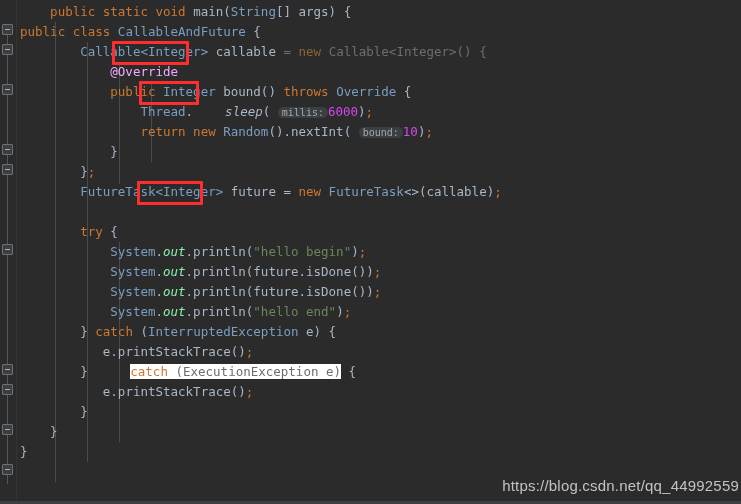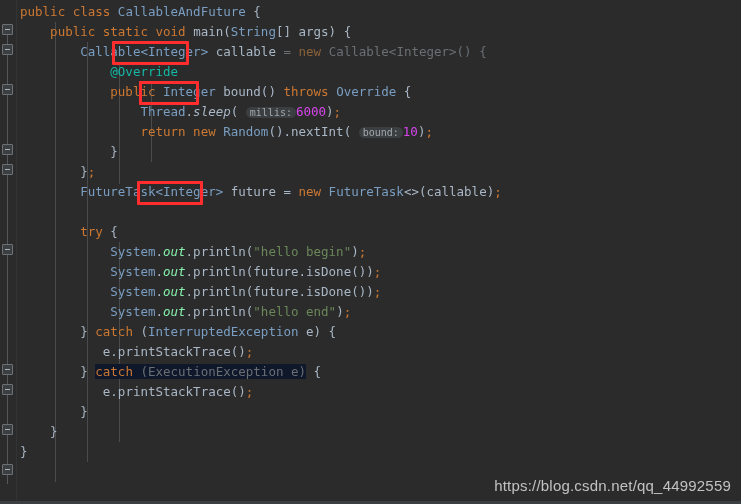--- a/index.html
+++ b/index.html
@@ -78,53 +78,53 @@
     position: relative;
     height: 20px;
     white-space: pre;
     padding-left: 3px;
   }
 
   
   .kw       { color: #cc7832; }          
   .typ      { color: #7a9ec2; }          
   .id       { color: #a9b7c6; }          
-  .ann      { color: #14b8a6; }          
+  .ann      { color: #f0abfc; }          
   .num      { color: #d946ef; }          
   .str      { color: #6a8759; }          
   .fld      { color: #86efac; font-style: italic; }  
-  .mth-s    { color: #a9b7c6; font-style: italic; }  
+  .mth-s    { color: #a9b7c6; font-style: italic; margin-left: 32px; }  
   .semi     { color: #cc7832; }
   .dim      { color: #6a6f74; }          
   .dimkw    { color: #8c6239; }
 
   
   .hint {
     background: #3b3f41;
     color: #a1a8ae;
     border-radius: 7px;
     padding: 0 4px;
     font-size: 10px;
   }
   .hl-olive  { background: #6b6129; }
-  .hl-olive2 { background: #0f172a; }
+  .hl-olive2 { background: #ffffff; margin-left: 35px; }
 
   
   .redbox {
     position: absolute;
     border: 3px solid #ff2d2d;
     box-sizing: border-box;
     pointer-events: none;
     border-radius: 1px;
   }
 
   
   .watermark {
     position: absolute;
-    right: 10px;
+    right: 2px;
     bottom: 8px;
     color: #cfcfcf;
     font-family: "Liberation Sans", "DejaVu Sans", sans-serif;
     font-size: 15px;
     letter-spacing: 0.2px;
     opacity: .92;
   }
   .bottom-edge {
     position: absolute;
     left: 0; right: 0; bottom: 0;
@@ -168,23 +168,23 @@
   <div class="code">
 
     <div class="indent-guides">
       <div class="iguide" style="left:38px;  top:22px;  height:460px;"></div>
       <div class="iguide" style="left:70px;  top:42px;  height:420px;"></div>
       <div class="iguide" style="left:102px; top:62px;  height:122px;"></div>
       <div class="iguide" style="left:102px; top:242px; height:200px;"></div>
       <div class="iguide" style="left:134px; top:82px;  height:80px;"></div>
     </div>
 
+    <div class="line"><span class="id">    </span><span class="kw">public</span><span class="id"> </span><span class="kw">static</span><span class="id"> </span><span class="kw">void</span><span class="id"> </span><span class="id">main</span><span class="id">(</span><span class="typ">String</span><span class="id">[] </span><span class="id">args</span><span class="id">) {</span></div>
+
     <div class="line"><span class="kw">public</span><span class="id"> </span><span class="kw">class</span><span class="id"> </span><span class="typ">CallableAndFuture</span><span class="id"> {</span></div>
-
-    <div class="line"><span class="id">    </span><span class="kw">public</span><span class="id"> </span><span class="kw">static</span><span class="id"> </span><span class="kw">void</span><span class="id"> </span><span class="id">main</span><span class="id">(</span><span class="typ">String</span><span class="id">[] </span><span class="id">args</span><span class="id">) {</span></div>
 
     <div class="line"><span class="id">        </span><span class="typ">Callable</span><span class="typ">&lt;</span><span class="typ">Integer</span><span class="typ">&gt;</span><span class="id"> </span><span class="id">callable</span><span class="dim"> = </span><span class="dimkw">new</span><span class="dim"> </span><span class="dim">Callable</span><span class="dim">&lt;</span><span class="dim">Integer</span><span class="dim">&gt;() {</span></div>
 
     <div class="line"><span class="id">            </span><span class="ann">@Override</span></div>
 
     <div class="line"><span class="id">            </span><span class="kw">public</span><span class="id"> </span><span class="typ">Integer</span><span class="id"> </span><span class="id">bound</span><span class="id">() </span><span class="kw">throws</span><span class="id"> </span><span class="typ">Override</span><span class="id"> {</span></div>
 
     <div class="line"><span class="id">                </span><span class="typ">Thread</span><span class="id">.</span><span class="mth-s">sleep</span><span class="id">( </span><span class="hint">millis:</span><span class="num">6000</span><span class="id">)</span><span class="semi">;</span></div>
 
     <div class="line"><span class="id">                </span><span class="kw">return</span><span class="id"> </span><span class="kw">new</span><span class="id"> </span><span class="typ">Random</span><span class="id">().</span><span class="id">nextInt</span><span class="id">( </span><span class="hint">bound:</span><span class="num">10</span><span class="id">)</span><span class="semi">;</span></div>

